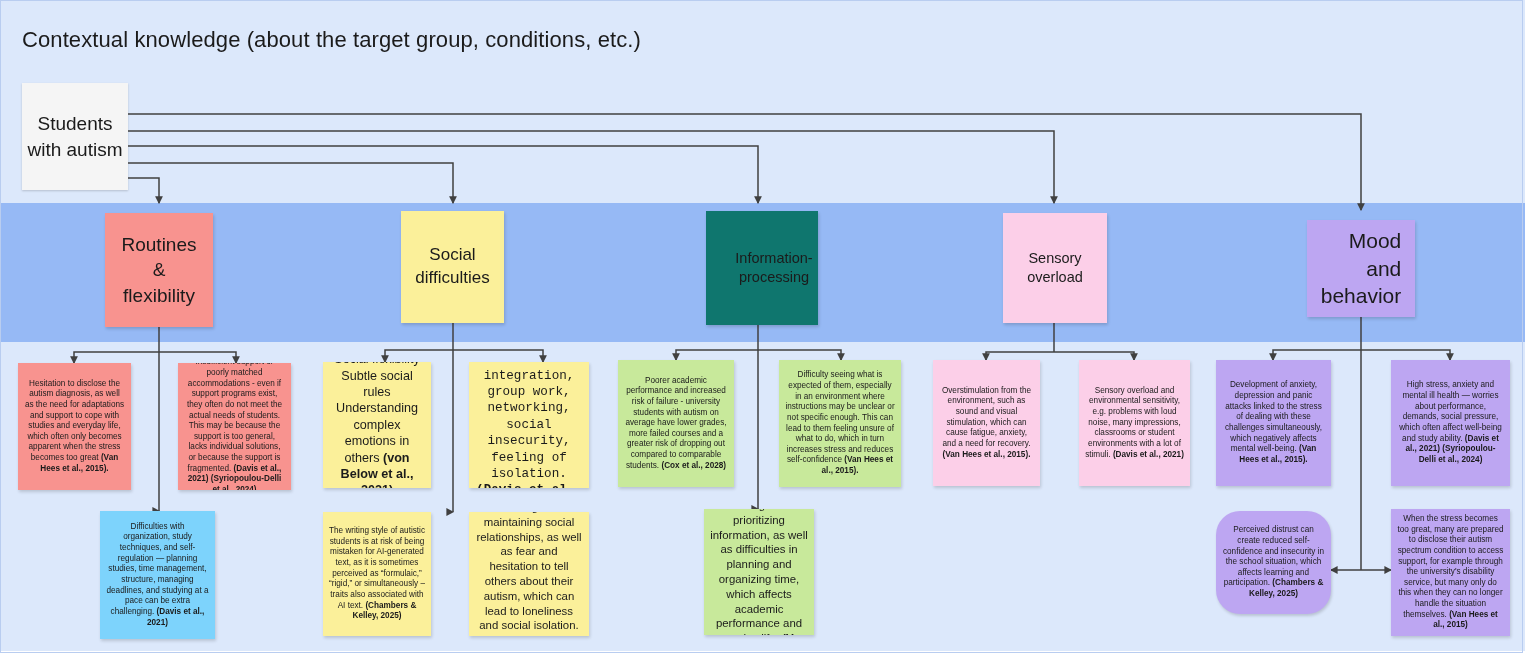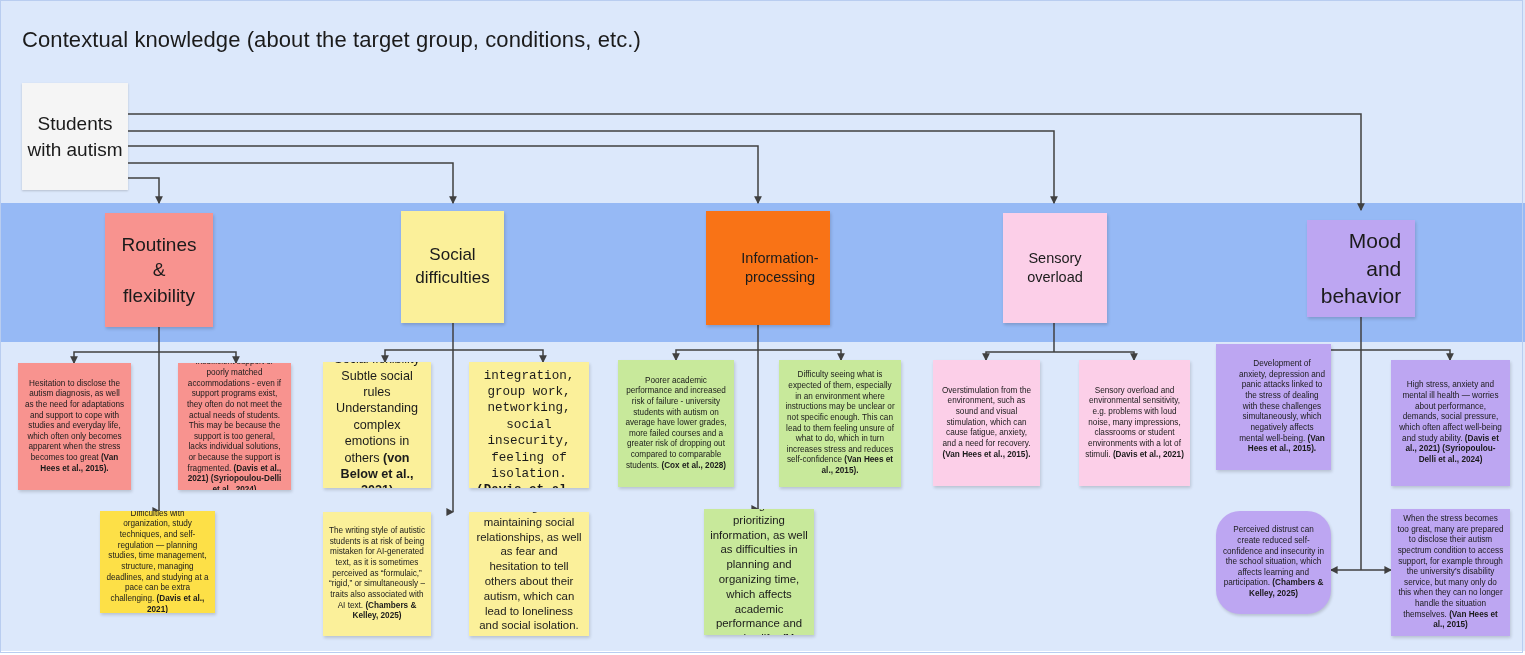--- a/index.html
+++ b/index.html
@@ -187,21 +187,21 @@
           <div>&amp;</div>
           <div>flexibility</div>
         </div>
       </div>
       <div class="cat-card" style="left: 401px; top: 211px; width: 103px; height: 112px; background: rgb(251, 240, 154);">
         <div class="cat-label" style="font-size: 17px;">
           <div>Social</div>
           <div>difficulties</div>
         </div>
       </div>
-      <div class="cat-card" style="left: 706px; top: 211px; width: 124px; height: 114px; background: #f97316; padding-left: 28px;">
+      <div class="cat-card" style="left: 706px; top: 211px; width: 112px; height: 114px; background: #0f766e; padding-left: 28px;">
         <div class="cat-label" style="font-size: 14.5px;">
           <div>Information-</div>
           <div>processing</div>
         </div>
       </div>
       <div class="cat-card" style="left: 1003px; top: 213px; width: 104px; height: 110px; background: rgb(252, 207, 232);">
         <div class="cat-label" style="font-size: 14.5px;">
           <div>Sensory</div>
           <div>overload</div>
         </div>
@@ -215,21 +215,21 @@
       </div>
     </div>
 
   <div id="leaf-layer">
       <div class="leaf-card" style="left: 18px; top: 363px; width: 113px; height: 127px; background: rgb(248, 147, 143);">
         <div class="leaf-text"><span>Hesitation to disclose the autism diagnosis, as well as the need for adaptations and support to cope with studies and everyday life, which often only becomes apparent when the stress becomes too great </span><b>(Van Hees et al., 2015).</b></div>
       </div>
       <div class="leaf-card" style="left: 178px; top: 363px; width: 113px; height: 127px; background: rgb(248, 147, 143);">
         <div class="leaf-text"><span>Insufficient support or poorly matched accommodations - even if support programs exist, they often do not meet the actual needs of students. This may be because the support is too general, lacks individual solutions, or because the support is fragmented. </span><b>(Davis et al., 2021) (Syriopoulou-Delli et al., 2024)</b></div>
       </div>
-      <div class="leaf-card" style="left: 100px; top: 511px; width: 115px; height: 102px; background: #fde047;">
+      <div class="leaf-card" style="left: 100px; top: 511px; width: 115px; height: 128px; background: #7dd3fc;">
         <div class="leaf-text"><span>Difficulties with organization, study techniques, and self-regulation — planning studies, time management, structure, managing deadlines, and studying at a pace can be extra challenging. </span><b>(Davis et al., 2021)</b></div>
       </div>
       <div class="leaf-card big" style="left: 323px; top: 362px; width: 108px; height: 126px; background: rgb(251, 240, 154);">
         <div class="leaf-text"><span>Social flexibility Subtle social rules Understanding complex emotions in others </span><b>(von Below et al., 2021)</b></div>
       </div>
       <div class="leaf-card big" style="left: 469px; top: 362px; width: 120px; height: 126px; background: rgb(251, 240, 154); font-family: Liberation Mono, monospace;">
         <div class="leaf-text"><span>Difficulty with social integration, group work, networking, social insecurity, feeling of isolation. </span><b>(Davis et al., 2021)</b></div>
       </div>
       <div class="leaf-card" style="left: 323px; top: 512px; width: 108px; height: 124px; background: rgb(251, 240, 154);">
         <div class="leaf-text"><span>The writing style of autistic students is at risk of being mistaken for AI-generated text, as it is sometimes perceived as “formulaic,” “rigid,” or simultaneously – traits also associated with AI text. </span><b>(Chambers &amp; Kelley, 2025)</b></div>
@@ -245,21 +245,21 @@
       </div>
       <div class="leaf-card med" style="left: 704px; top: 509px; width: 110px; height: 126px; background: rgb(200, 233, 155);">
         <div class="leaf-text"><span>Challenges with sorting and prioritizing information, as well as difficulties in planning and organizing time, which affects academic performance and everyday life. </span><b>(Van Hees et al., 2015).</b></div>
       </div>
       <div class="leaf-card" style="left: 933px; top: 360px; width: 107px; height: 126px; background: rgb(252, 207, 232);">
         <div class="leaf-text"><span>Overstimulation from the environment, such as sound and visual stimulation, which can cause fatigue, anxiety, and a need for recovery. </span><b>(Van Hees et al., 2015).</b></div>
       </div>
       <div class="leaf-card" style="left: 1079px; top: 360px; width: 111px; height: 126px; background: rgb(252, 207, 232); text-align: center;">
         <div class="leaf-text"><span>Sensory overload and environmental sensitivity, e.g. problems with loud noise, many impressions, classrooms or student environments with a lot of stimuli. </span><b>(Davis et al., 2021)</b></div>
       </div>
-      <div class="leaf-card" style="left: 1216px; top: 344px; width: 115px; height: 126px; background: rgb(189, 166, 242); padding-left: 23px;">
+      <div class="leaf-card" style="left: 1216px; top: 360px; width: 115px; height: 126px; background: rgb(189, 166, 242);">
         <div class="leaf-text"><span>Development of anxiety, depression and panic attacks linked to the stress of dealing with these challenges simultaneously, which negatively affects mental well-being. </span><b>(Van Hees et al., 2015).</b></div>
       </div>
       <div class="leaf-card" style="left: 1391px; top: 360px; width: 119px; height: 126px; background: rgb(189, 166, 242);">
         <div class="leaf-text"><span>High stress, anxiety and mental ill health — worries about performance, demands, social pressure, which often affect well-being and study ability. </span><b>(Davis et al., 2021) (Syriopoulou-Delli et al., 2024)</b></div>
       </div>
       <div class="leaf-card" style="left: 1216px; top: 511px; width: 115px; height: 103px; background: rgb(189, 166, 242); border-radius: 24px;">
         <div class="leaf-text"><span>Perceived distrust can create reduced self-confidence and insecurity in the school situation, which affects learning and participation. </span><b>(Chambers &amp; Kelley, 2025)</b></div>
       </div>
       <div class="leaf-card" style="left: 1391px; top: 509px; width: 119px; height: 127px; background: rgb(189, 166, 242);">
         <div class="leaf-text"><span>When the stress becomes too great, many are prepared to disclose their autism spectrum condition to access support, for example through the university's disability service, but many only do this when they can no longer handle the situation themselves. </span><b>(Van Hees et al., 2015)</b></div>

